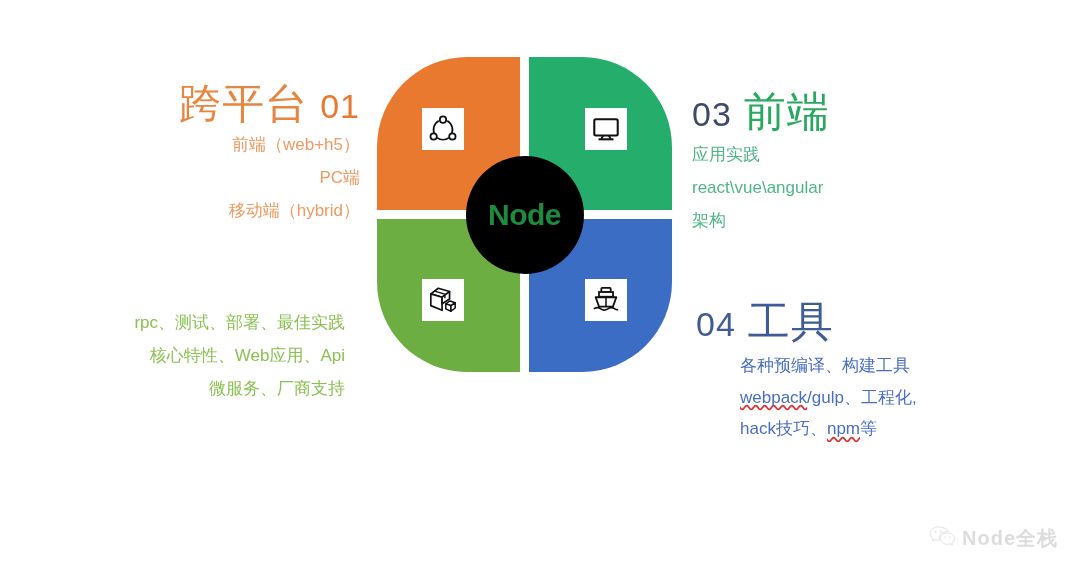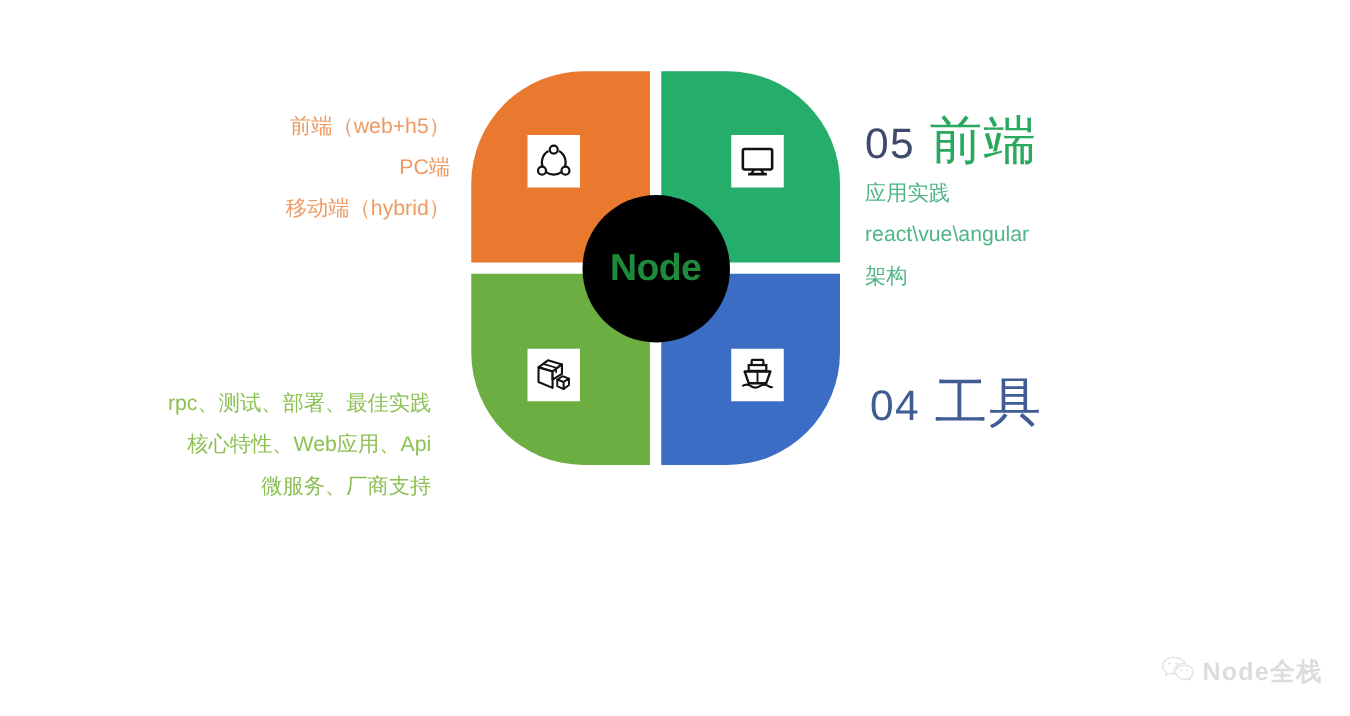--- a/index.html
+++ b/index.html
@@ -221,30 +221,34 @@
       <path d="M3 25.5 q4 -2.6 7.5 0 q3.5 2.6 7.5 0 q3.5 -2.6 7.5 0 q2 1.4 3.5 0.6" fill="none" stroke="#111" stroke-width="1.8"></path>
     </svg>
   </div>
 
   <div class="node-core">
     <span class="node-core-label">Node</span>
   </div>
 </div>
 
 <div class="quad" id="quad-01">
+  <div class="qtitle-row">
+    <span class="qtitle">跨平台</span>
+    <span class="qnum">01</span>
+  </div>
   <div class="lines">
     <div class="qline">前端（web+h5）</div>
     <div class="qline">PC端</div>
     <div class="qline">移动端（hybrid）</div>
   </div>
 </div>
 
 <div class="quad" id="quad-03">
   <div class="qtitle-row">
-    <span class="qnum">05</span>
+    <span class="qnum">03</span>
     <span class="qtitle">前端</span>
   </div>
   <div class="lines">
     <div class="qline">应用实践</div>
     <div class="qline">react\vue\angular</div>
     <div class="qline">架构</div>
   </div>
 </div>
 
 <div class="quad" id="quad-02">
@@ -252,20 +256,29 @@
     <div class="qline">rpc、测试、部署、最佳实践</div>
     <div class="qline">核心特性、Web应用、Api</div>
     <div class="qline">微服务、厂商支持</div>
   </div>
 </div>
 
 <div class="quad" id="quad-04">
   <div class="qtitle-row">
     <span class="qnum">04</span>
     <span class="qtitle">工具</span>
+  </div>
+  <div class="lines">
+    <div class="qline">各种预编译、构建工具</div>
+    <div class="qline">
+      <span class="misspell">webpack</span><span>/gulp、工程化,</span>
+    </div>
+    <div class="qline">
+      <span>hack技巧、</span><span class="misspell">npm</span><span>等</span>
+    </div>
   </div>
 </div>
 
 <div id="watermark">
   <span>
     <svg width="26" height="22" viewBox="0 0 34 28">
       <path d="M12.5 2.2 C6.3 2.2 1.5 6.1 1.5 10.9 c0 2.7 1.6 5.1 4 6.7 l-0.9 3.1 3.4-1.8
                c1.4 0.4 2.9 0.6 4.5 0.6 0.4 0 0.8 0 1.2-0.05 -0.25-0.8-0.38-1.6-0.38-2.45
                0-4.9 4.9-8.85 10.95-8.85 0.35 0 0.7 0.02 1.05 0.05 C24.4 5.2 19.1 2.2 12.5 2.2 z" fill="none" stroke="#9a9a9a" stroke-width="1.3" stroke-linejoin="round"></path>
       <circle cx="8.6" cy="8.4" r="1.25" fill="#9a9a9a"></circle>

